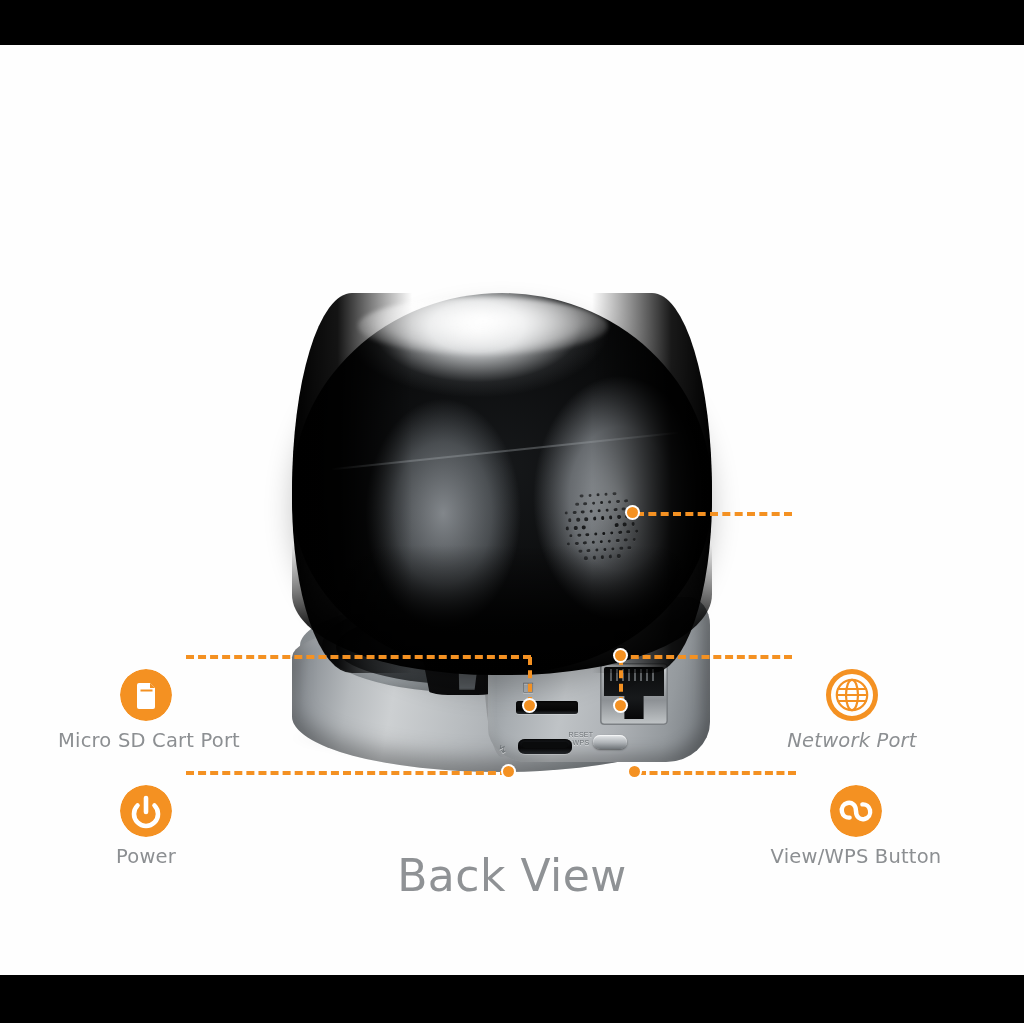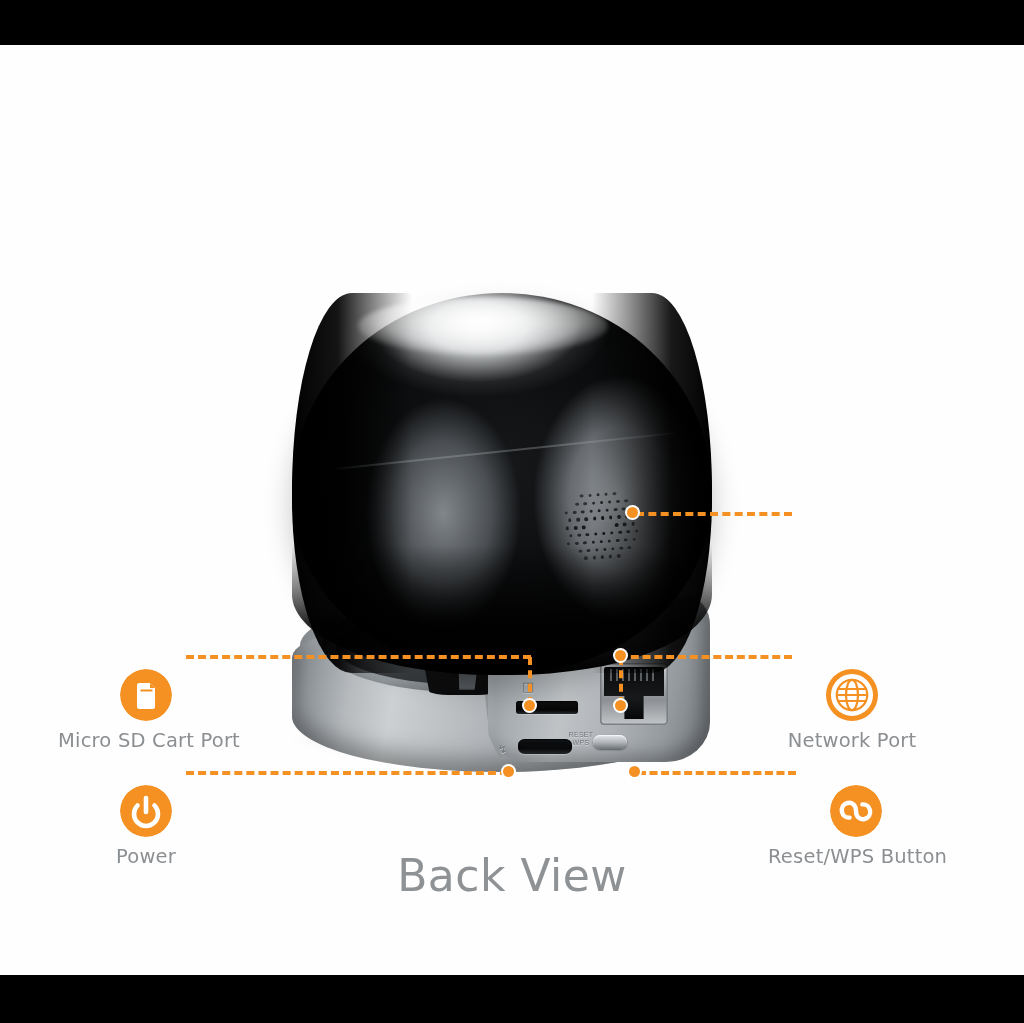--- a/index.html
+++ b/index.html
@@ -123,21 +123,21 @@
   .mark-lan{left:344px;top:392px;font-size:13px;}
   .mark-reset{left:296px;top:486px;font-size:7px;line-height:8px;text-align:center;width:30px;}
 
   
   .callout{position:absolute;width:176px;text-align:center;}
   .cicon{width:52px;height:52px;margin:0 auto;border-radius:50%;display:block;}
   .clabel{margin-top:8px;font-family:"DejaVu Sans",sans-serif;font-size:19.5px;color:#8c8f92;
     letter-spacing:.2px;white-space:nowrap;}
 
   #c-speaker{left:764px;top:489px;}
-  #c-network{left:764px;top:624px;}
+  #c-network{left:764px;top:624px;font-style:italic;}
   #c-reset  {left:768px;top:740px;}
   #c-sd     {left:58px;top:624px;}
   #c-power  {left:58px;top:740px;}
 
   
   .lead{position:absolute;height:0;border-top:4px dashed #F49122;}
   .leadv{position:absolute;width:0;border-left:4px dashed #F49122;}
   .dot{position:absolute;width:11px;height:11px;border-radius:50%;background:#F49122;
     box-shadow:0 0 0 2px #fff;}
 </style>
@@ -287,21 +287,21 @@
       </svg>
       <div class="clabel">Network Port</div>
     </div>
 
     <div class="callout" id="c-reset">
       <svg class="cicon" viewBox="0 0 52 52">
         <circle cx="26" cy="26" r="26" fill="#F49122"></circle>
         <path d="M26 26c0-6-4-9-8.5-8C13.5 19 11 22.5 12 27c.8 3.6 4 6 7.6 5.6" stroke="#fff" stroke-width="4.4" fill="none" stroke-linecap="round"></path>
         <path d="M26 26c0 6 4 9 8.5 8 4-1 6.5-4.5 5.5-9-.8-3.6-4-6-7.6-5.6" stroke="#fff" stroke-width="4.4" fill="none" stroke-linecap="round"></path>
       </svg>
-      <div class="clabel">Reset/WPS Button</div>
+      <div class="clabel">View/WPS Button</div>
     </div>
 
     <div class="callout" id="c-sd">
       <svg class="cicon" viewBox="0 0 52 52">
         <circle cx="26" cy="26" r="26" fill="#F49122"></circle>
         <path d="M19 14h11l5 5v19a2 2 0 0 1-2 2H19a2 2 0 0 1-2-2V16a2 2 0 0 1 2-2z" fill="#fff"></path>
         <path d="M30 14v5h5z" fill="#F49122"></path>
         <rect x="20.5" y="20.5" width="12" height="2" fill="#F49122"></rect>
       </svg>
       <div class="clabel">Micro SD Cart Port</div>

